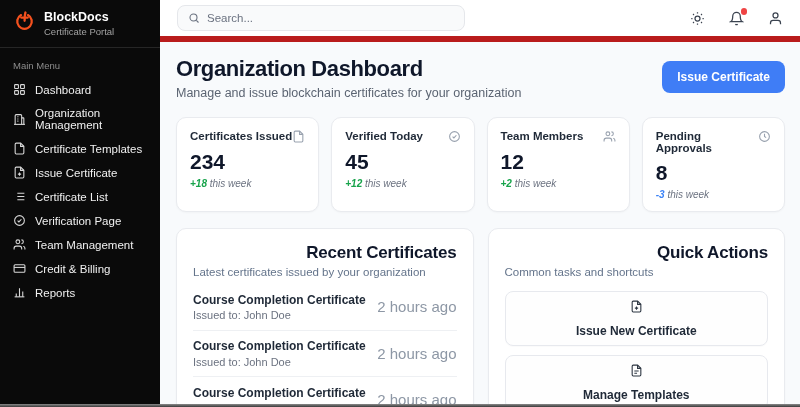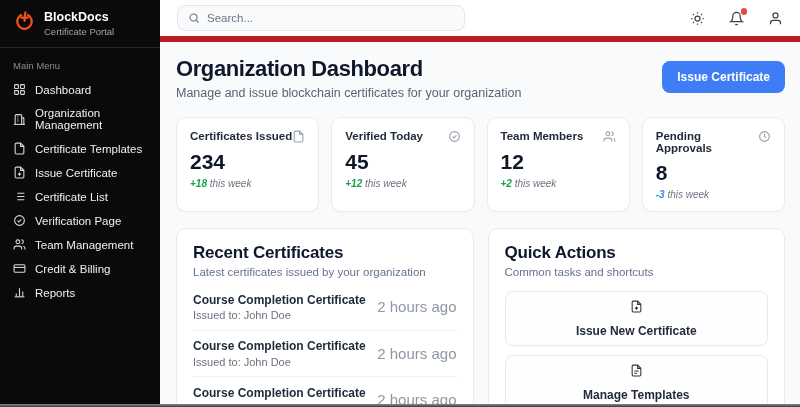--- a/index.html
+++ b/index.html
@@ -59,21 +59,21 @@
   .stat-value { font-size:21px; font-weight:800; color:#0f172a; margin-top:7px; }
   .stat-delta { font-size:10px; margin-top:4px; color:#6b7280;font-style:italic; }
   .stat-delta .d { font-weight:600; }
   .d-green { color:#16a34a; }
   .d-blue { color:#3b82f6; }
 
   
   .panels { display:grid; grid-template-columns:1fr 1fr; gap:14px; margin-top:16px; }
   .panel { background:#fff; border:1px solid #e9ebef; border-radius:10px;
     padding:14px 16px; height:188px; box-shadow:0 1px 2px rgba(16,24,40,.03); }
-  .panel-title { font-size:17px; font-weight:800; color:#0f172a; letter-spacing:-0.2px; }
+  .panel-title { font-size:17px; font-weight:800; color:#0f172a; letter-spacing:-0.2px;text-align:right; }
   .panel-sub { font-size:11.5px; color:#64748b; margin-top:3px; }
 
   .cert-list { margin-top:6px; }
   .cert-item { display:flex; align-items:center; justify-content:space-between;
     padding:8.5px 0; border-bottom:1px solid #eef0f3; cursor:pointer; }
   .cert-item:last-child { border-bottom:none; }
   .cert-title { font-size:12px; font-weight:700; color:#1f2937; }
   .cert-sub { font-size:11px; color:#6b7280; margin-top:2.5px; }
   .cert-time { font-size:15px; color:#8d97a5; white-space:nowrap; }
 

